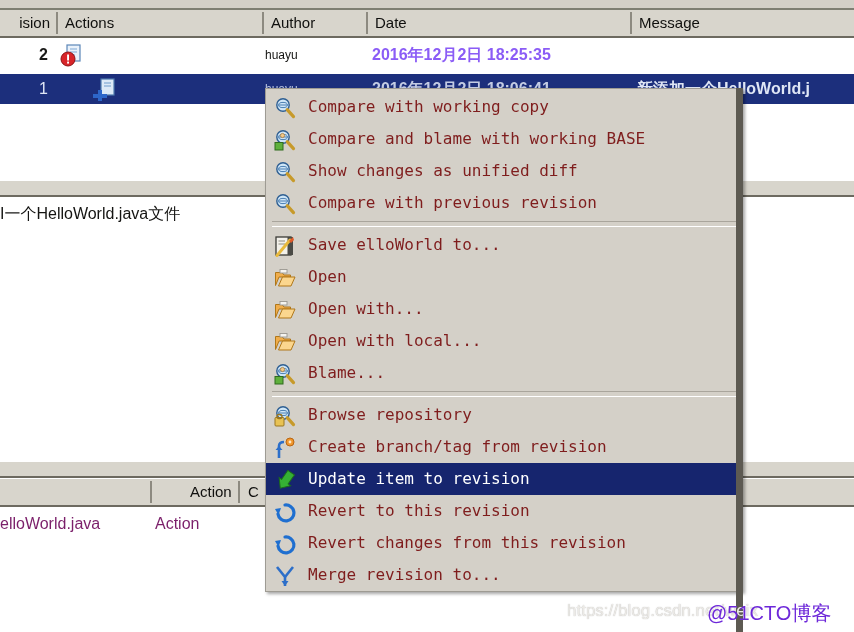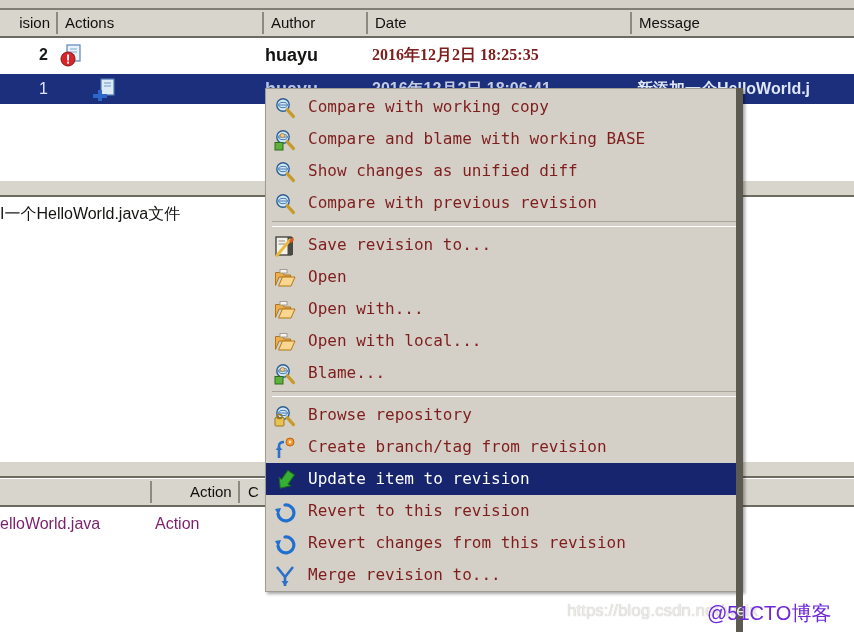--- a/index.html
+++ b/index.html
@@ -18,26 +18,26 @@
 
   .lgrow{position:absolute;left:0;width:854px;height:30px;}
   .lgrow.r2{top:40px;background:#ffffff;}
   .lgrow.r1{top:74px;background:#1c2f7c;}
   .lgrow .rev{position:absolute;left:0;top:0;width:48px;height:30px;line-height:30px;
               text-align:right;font-size:16px;font-weight:bold;}
   .lgrow.r2 .rev{color:#1a1a18;}
   .lgrow.r1 .rev{color:#dfe6f5;font-weight:normal;}
   .lgrow .act{position:absolute;top:4px;}
   .lgrow .auth{position:absolute;left:265px;top:0;height:30px;line-height:30px;
-               font-size:18px;font-weight:bold;}
+               font-size:12px;font-weight:normal;}
   .lgrow.r2 .auth{color:#141412;}
   .lgrow.r1 .auth{color:#b9c4e0;}
   .lgrow .date{position:absolute;left:372px;top:0;height:30px;line-height:30px;
                font-size:16px;font-weight:bold;white-space:nowrap;}
-  .lgrow.r2 .date{color:#7f1d1d;font-family:Liberation Serif, serif;}
+  .lgrow.r2 .date{color:#8b5cf6;}
   .lgrow.r1 .date{color:#c3cce4;}
   .lgrow .msg{position:absolute;left:637px;top:0;height:30px;line-height:30px;
               font-size:16px;font-weight:bold;white-space:nowrap;}
   .lgrow.r2 .msg{color:#141412;}
   .lgrow.r1 .msg{color:#dfe6f5;}
 
   .listblank{position:absolute;left:0;top:104px;width:854px;height:76px;background:#fff;}
 
   
   .split{position:absolute;left:0;top:180px;width:854px;height:16px;background:#d8d5cc;
@@ -189,21 +189,21 @@
               <line x1="13.2" y1="12.6" x2="19.5" y2="19.6" stroke="#c79a2a" stroke-width="3.2" stroke-linecap="round"></line>
             </svg></span><span>Compare with previous revision</span></div>
         <div class="msep"></div>
         <div class="mi"><span class="ic"><svg width="22" height="22" viewBox="0 0 22 22">
               <rect x="2" y="2" width="15" height="18" fill="#f3f1ea" stroke="#3b3b36" stroke-width="1.3"></rect>
               <rect x="13.5" y="2" width="5.5" height="18" fill="#4a4a45"></rect>
               <line x1="4.5" y1="6" x2="11" y2="6" stroke="#8d8a80" stroke-width="1"></line>
               <line x1="4.5" y1="9" x2="11" y2="9" stroke="#8d8a80" stroke-width="1"></line>
               <line x1="3" y1="20.5" x2="16" y2="5" stroke="#e8b93c" stroke-width="3" stroke-linecap="round"></line>
               <path d="M15 6 L19 2 L20 5 L17 8 Z" fill="#e05b2a"></path>
-            </svg></span><span>Save revision to...</span></div>
+            </svg></span><span>Save elloWorld to...</span></div>
         <div class="mi"><span class="ic"><svg width="22" height="22" viewBox="0 0 22 22">
               <path d="M1.5 18.5 V5.5 H8 L10 8 H16.5 V10 H5 L1.5 18.5 Z" fill="#f0ad4b" stroke="#b07719" stroke-width="1"></path>
               <path d="M4.5 19 L8.5 10 H21 L17 19 Z" fill="#fbd68e" stroke="#b07719" stroke-width="1"></path>
               <rect x="6" y="2.5" width="7" height="3.5" fill="#f5f4f0" stroke="#9a9790" stroke-width=".9"></rect>
             </svg></span><span>Open</span></div>
         <div class="mi"><span class="ic"><svg width="22" height="22" viewBox="0 0 22 22">
               <path d="M1.5 18.5 V5.5 H8 L10 8 H16.5 V10 H5 L1.5 18.5 Z" fill="#f0ad4b" stroke="#b07719" stroke-width="1"></path>
               <path d="M4.5 19 L8.5 10 H21 L17 19 Z" fill="#fbd68e" stroke="#b07719" stroke-width="1"></path>
               <rect x="6" y="2.5" width="7" height="3.5" fill="#f5f4f0" stroke="#9a9790" stroke-width=".9"></rect>
             </svg></span><span>Open with...</span></div>

